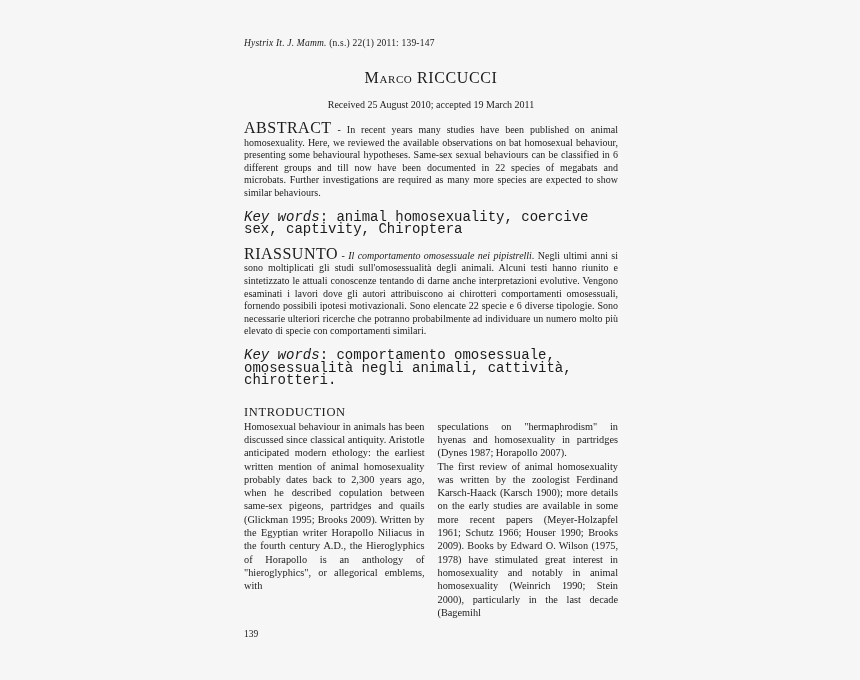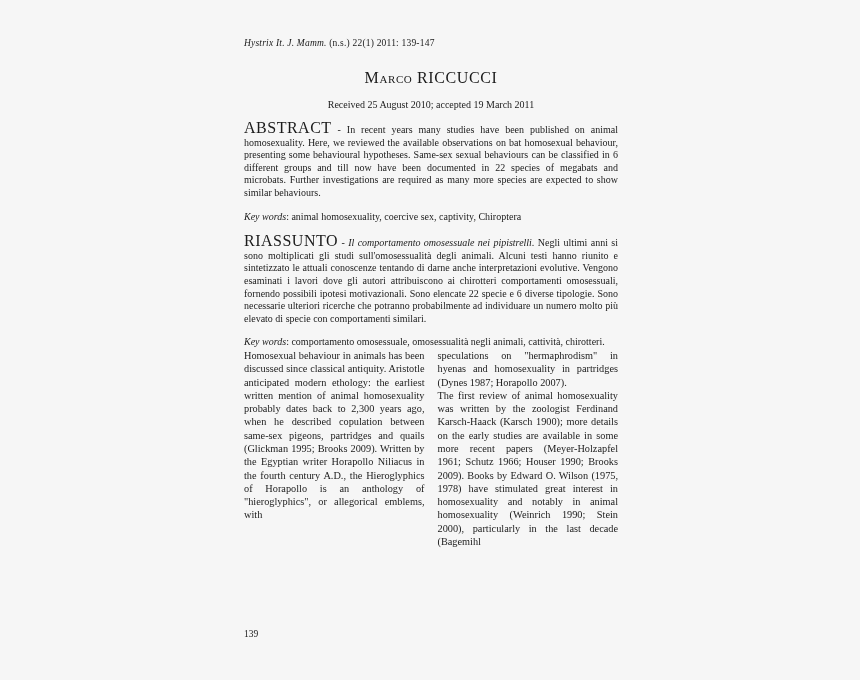--- a/index.html
+++ b/index.html
@@ -54,22 +54,23 @@
   }
   .para {
     margin: 12px 0 0 0;
     font-size: 10px;
     line-height: 12.6px;
     text-align: justify;
   }
   .para .label { font-size: 16px; letter-spacing: 0.5px; }
   .kw {
     margin: 11px 0 0 0;
-    font-size: 10px;
+    font-size: 14px;
     line-height: 12.6px;
+    font-family: Liberation Mono, monospace;
   }
   .doi {
     margin-top: 13px;
     font-size: 7.8px;
     letter-spacing: 0.2px;
   }
   .section-heading {
     margin: 18px 0 0 0;
     font-size: 12.5px;
     font-weight: normal;
@@ -122,20 +123,21 @@
 
     <p class="para">
       <span class="label">RIASSUNTO</span><span> - </span><span class="it">Il comportamento omosessuale nei pipistrelli.</span><span> Negli ultimi anni si sono moltiplicati gli studi sull'omosessualità degli animali. Alcuni testi hanno riunito e sintetizzato le attuali conoscenze tentando di darne anche interpretazioni evolutive. Vengono esaminati i lavori dove gli autori attribuiscono ai chirotteri comportamenti omosessuali, fornendo possibili ipotesi motivazionali. Sono elencate 22 specie e 6 diverse tipologie. Sono necessarie ulteriori ricerche che potranno probabilmente ad individuare un numero molto più elevato di specie con comportamenti similari.</span>
     </p>
 
     <p class="kw">
       <span class="it">Key words</span><span>: </span><span>comportamento omosessuale, omosessualità negli animali, cattività, chirotteri.</span>
     </p>
 
 
+    <h2 class="section-heading">INTRODUCTION</h2>
 
     <div class="columns">
       <div class="col">
         <p>Homosexual behaviour in animals has been discussed since classical antiquity. Aristotle anticipated modern ethology: the earliest written mention of animal homosexuality probably dates back to 2,300 years ago, when he described copulation between same-sex pigeons, partridges and quails (Glickman 1995; Brooks 2009). Written by the Egyptian writer Horapollo Niliacus in the fourth century A.D., the Hieroglyphics of Horapollo is an anthology of "hieroglyphics", or allegorical emblems, with</p>
       </div>
       <div class="col">
         <p>speculations on "hermaphrodism" in hyenas and homosexuality in partridges (Dynes 1987; Horapollo 2007).</p>
         <p>The first review of animal homosexuality was written by the zoologist Ferdinand Karsch-Haack (Karsch 1900); more details on the early studies are available in some more recent papers (Meyer-Holzapfel 1961; Schutz 1966; Houser 1990; Brooks 2009). Books by Edward O. Wilson (1975, 1978) have stimulated great interest in homosexuality and notably in animal homosexuality (Weinrich 1990; Stein 2000), particularly in the last decade (Bagemihl</p>
       </div>
     </div>

